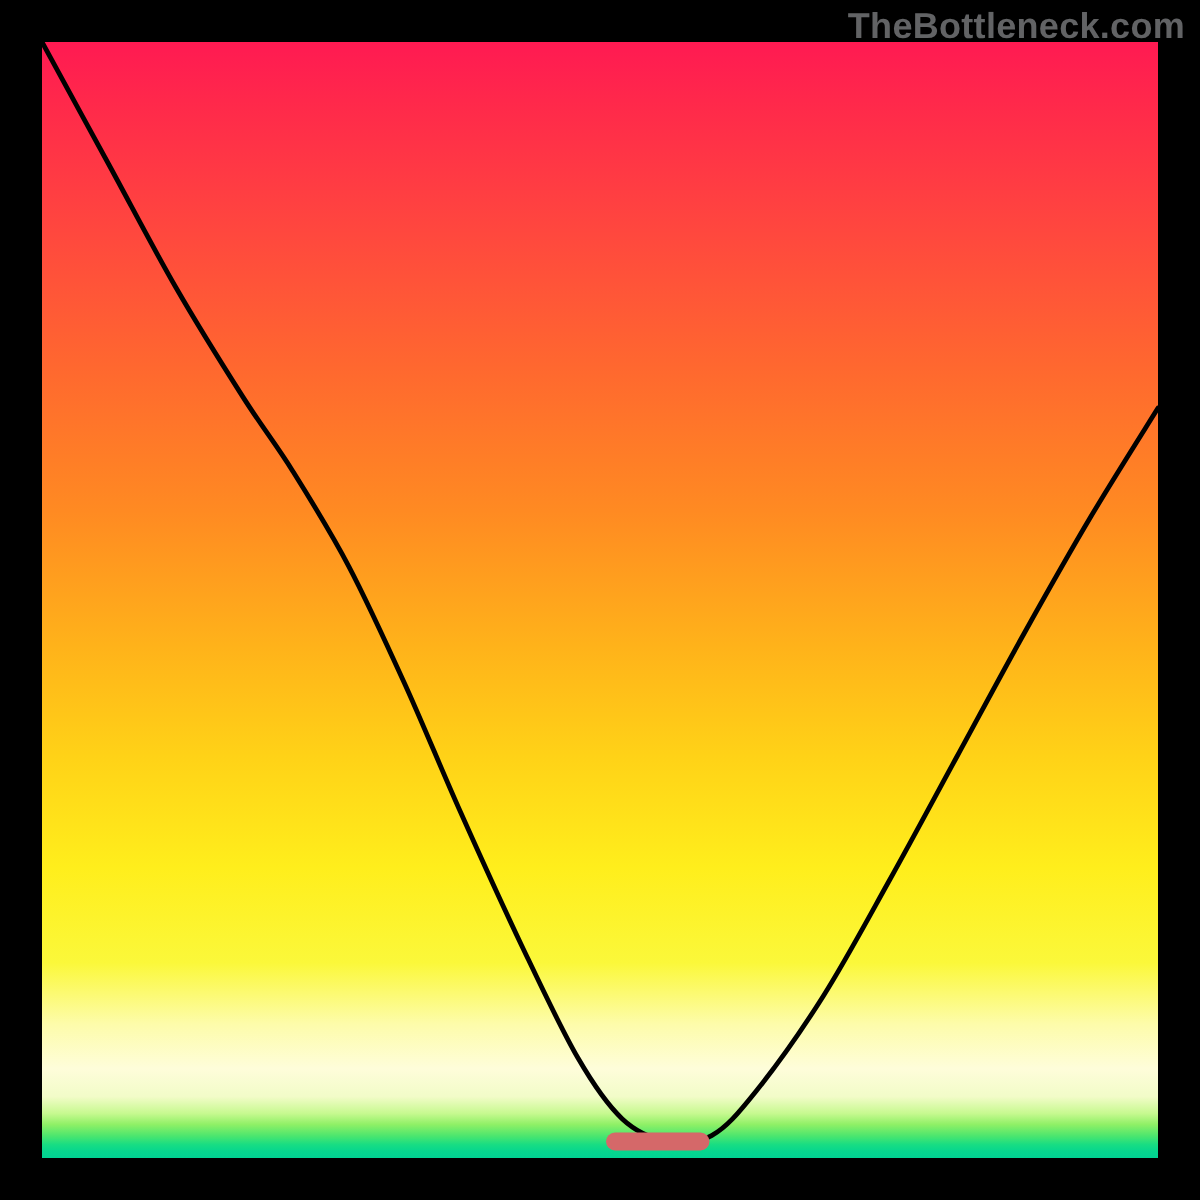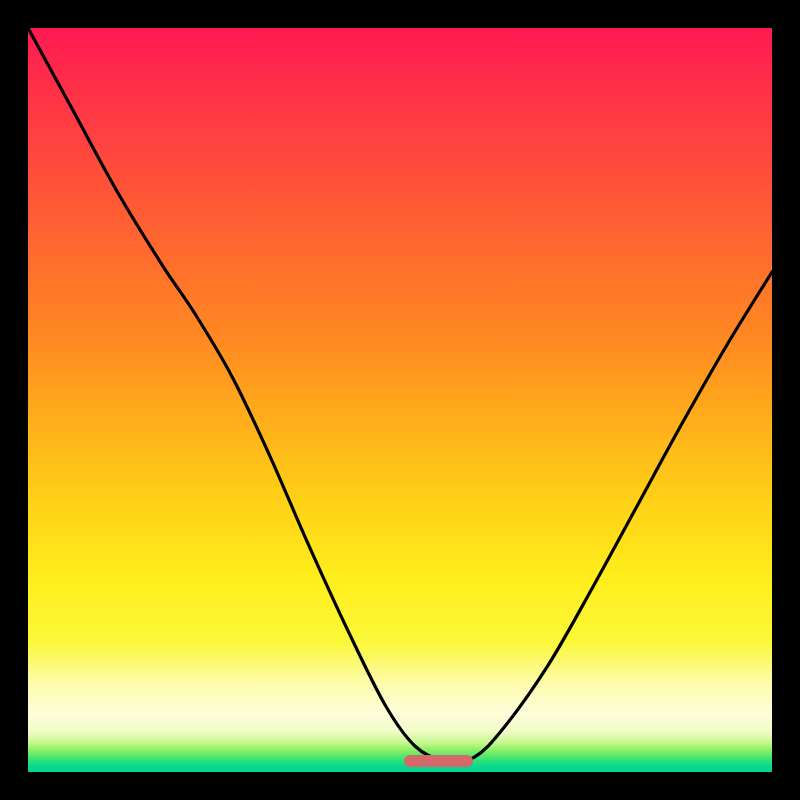--- a/index.html
+++ b/index.html
@@ -69,20 +69,21 @@
     height: 12px;
     border-radius: 6px;
     background: #d56869;
   }
 </style>
 </head>
 <body>
 
 <div class="frame">
 
+  <div class="watermark">TheBottleneck.com</div>
 
   <div class="plot-area">
     <div class="gradient"></div>
 
     <svg class="curve" viewBox="0 0 744 744" preserveAspectRatio="none">
       <path id="curve-path" fill="none" stroke="#000" stroke-width="3.2" stroke-linecap="round" stroke-linejoin="round" d="M 0.00 0.00 C 7.44 13.64, 29.76 54.56, 44.64 81.84 C 59.52 109.12, 74.40 137.89, 89.28 163.68 C 104.16 189.47, 120.90 216.13, 133.92 236.59 C 146.94 257.05, 155.62 267.59, 167.40 286.44 C 179.18 305.29, 192.20 326.12, 204.60 349.68 C 217.00 373.24, 229.40 400.52, 241.80 427.80 C 254.20 455.08, 265.98 484.22, 279.00 513.36 C 292.02 542.50, 306.90 575.36, 319.92 602.64 C 332.94 629.92, 345.96 657.82, 357.12 677.04 C 368.28 696.26, 376.96 708.66, 386.88 717.96 C 396.80 727.26, 406.72 730.98, 416.64 732.84 C 426.56 734.70, 436.48 734.70, 446.40 729.12 C 456.32 723.54, 463.76 714.86, 476.16 699.36 C 488.56 683.86, 505.92 659.68, 520.80 636.12 C 535.68 612.56, 550.56 584.66, 565.44 558.00 C 580.32 531.34, 595.20 503.44, 610.08 476.16 C 624.96 448.88, 639.84 420.98, 654.72 394.32 C 669.60 367.66, 684.48 341.25, 699.36 316.20 C 714.24 291.15, 736.56 256.06, 744.00 244.03"></path>
     </svg>
 
     <div id="marker" class="marker" style="left: 376.464px; width: 68.448px; top: 726.84px; background: rgb(213, 104, 105);"></div>
   </div>

